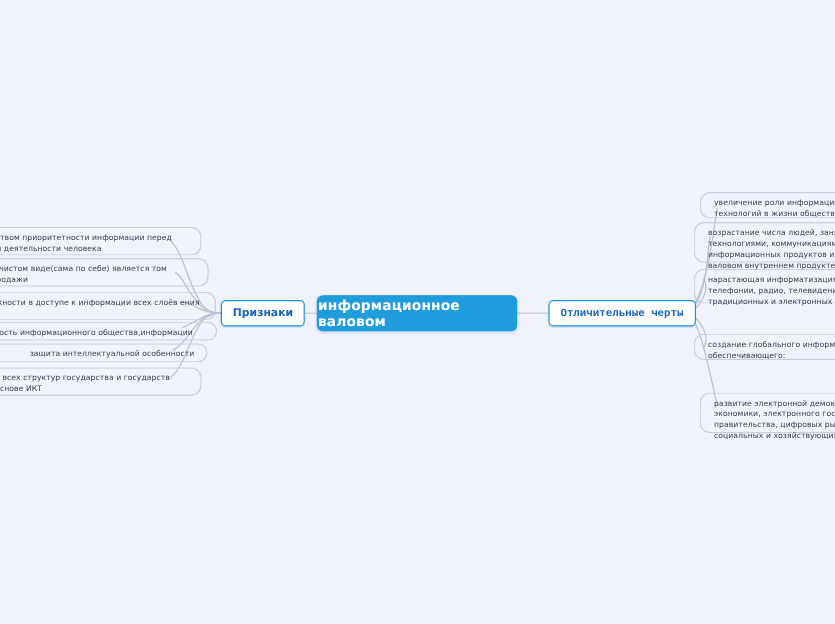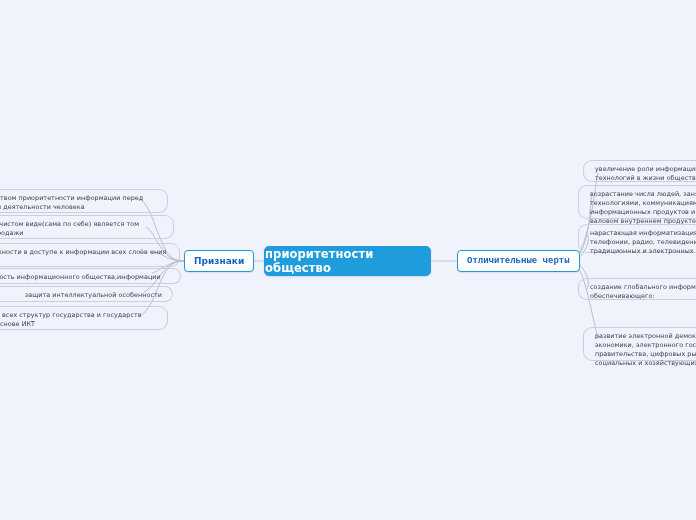--- a/index.html
+++ b/index.html
@@ -134,21 +134,21 @@
     <path d="M184,261 C170,261 166,270 160,283 C154,296 150,310 140,316"></path>
 
     <path d="M566,261 C578,261 582,250 588,228 C594,206 596,180 598,173"></path>
     <path d="M566,261 C578,261 582,252 586,238 C590,224 590,202 592,196"></path>
     <path d="M566,261 C578,261 582,256 586,248 C590,240 588,234 586,232"></path>
     <path d="M566,261 C578,261 582,266 586,274 C590,282 588,288 586,290"></path>
     <path d="M566,261 C578,261 582,272 588,296 C594,320 596,332 598,338"></path>
   </svg>
 
   <div class="node node-root">
-    <span>приоритетности общество</span>
+    <span>информационное валовом</span>
   </div>
 
   <div class="node node-branch left">
     <span>Признаки</span>
   </div>
 
   <div class="node node-branch right">
     <span>Отличительные черты</span>
   </div>
 

